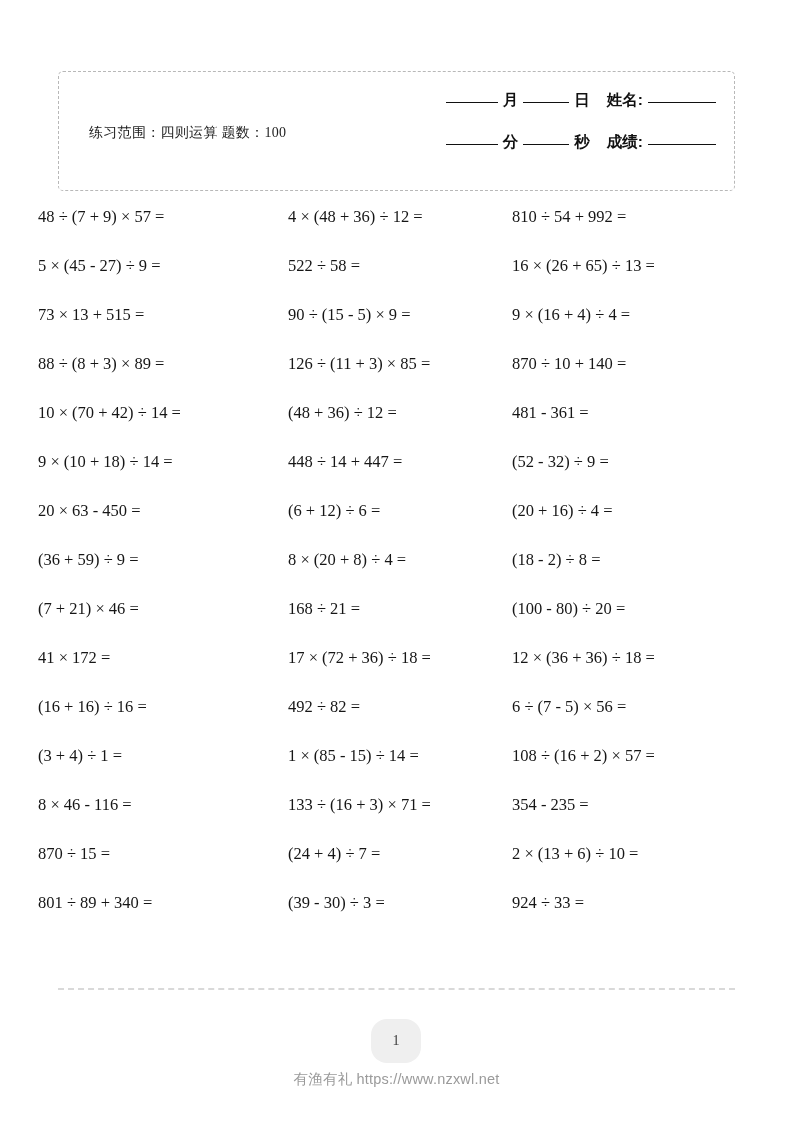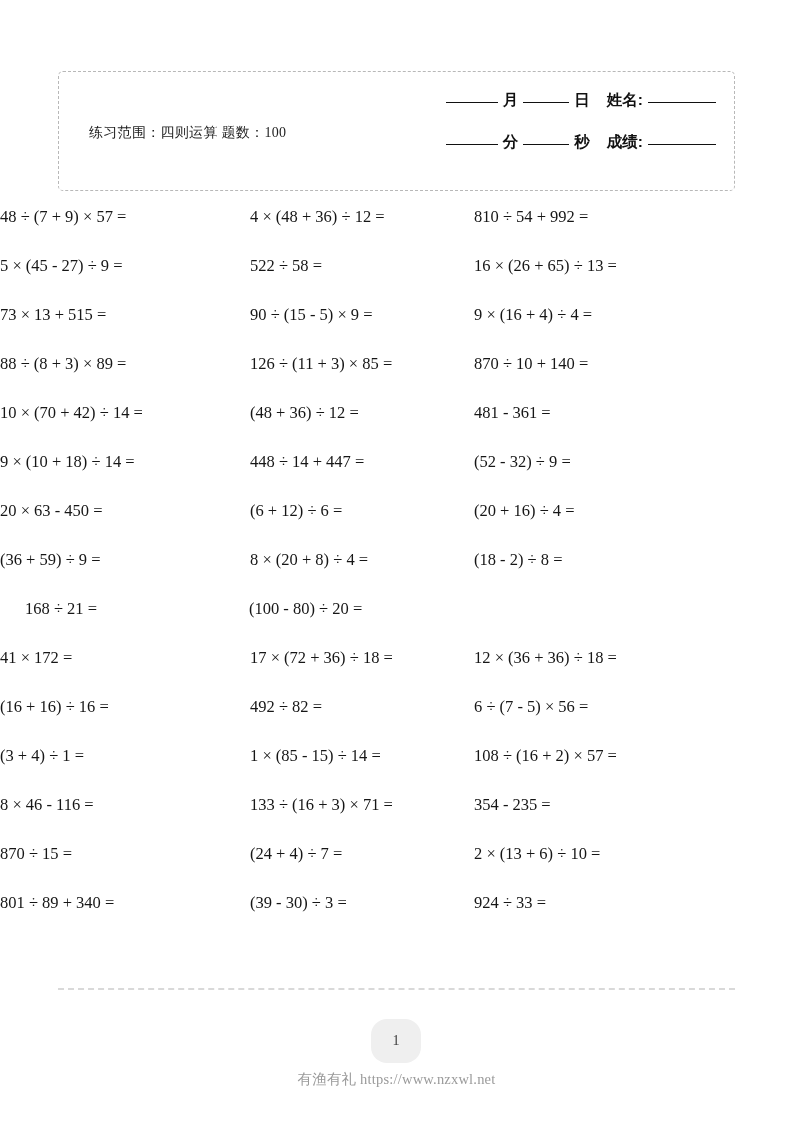--- a/index.html
+++ b/index.html
@@ -92,21 +92,21 @@
     height: 49px;
     align-items: flex-start;
   }
   .cell {
     font-size: 16.5px;
     line-height: 22px;
     color: #161616;
     white-space: nowrap;
     font-family: "Liberation Serif", "DejaVu Serif", serif;
   }
-  .c1 { width: 225px; box-sizing: border-box; }
+  .c1 { width: 225px; box-sizing: border-box; margin-left: 38px; }
   .c2 { width: 225px; padding-left: 25px; box-sizing: border-box; }
   .c3 { width: 240px; padding-left: 24px; box-sizing: border-box; }
 
   
   .footer-sep {
     position: absolute;
     left: 58px;
     top: 988px;
     width: 677px;
     border-top: 2px dashed #d9d9d9;
@@ -127,21 +127,21 @@
     color: #3a3a3a;
     font-family: "Liberation Serif", "DejaVu Serif", serif;
   }
 
   .watermark {
     position: absolute;
     left: 0;
     top: 1070px;
     width: 793px;
     text-align: center;
-    font-family: Liberation Serif, serif;
+    font-family: Liberation Sans, sans-serif;
     font-size: 14.5px;
     color: #9a9a9a;
     letter-spacing: 0.2px;
   }
 </style>
 </head>
 <body>
 
 <div class="page">
 
@@ -209,20 +209,21 @@
         <div class="cell c1">20 × 63 - 450 =</div>
         <div class="cell c2">(6 + 12) ÷ 6 =</div>
         <div class="cell c3">(20 + 16) ÷ 4 =</div>
       </div>
       <div class="prow">
         <div class="cell c1">(36 + 59) ÷ 9 =</div>
         <div class="cell c2">8 × (20 + 8) ÷ 4 =</div>
         <div class="cell c3">(18 - 2) ÷ 8 =</div>
       </div>
       <div class="prow">
+        <div class="cell c1">(7 + 21) × 46 =</div>
         <div class="cell c2">168 ÷ 21 =</div>
         <div class="cell c3">(100 - 80) ÷ 20 =</div>
       </div>
       <div class="prow">
         <div class="cell c1">41 × 172 =</div>
         <div class="cell c2">17 × (72 + 36) ÷ 18 =</div>
         <div class="cell c3">12 × (36 + 36) ÷ 18 =</div>
       </div>
       <div class="prow">
         <div class="cell c1">(16 + 16) ÷ 16 =</div>

